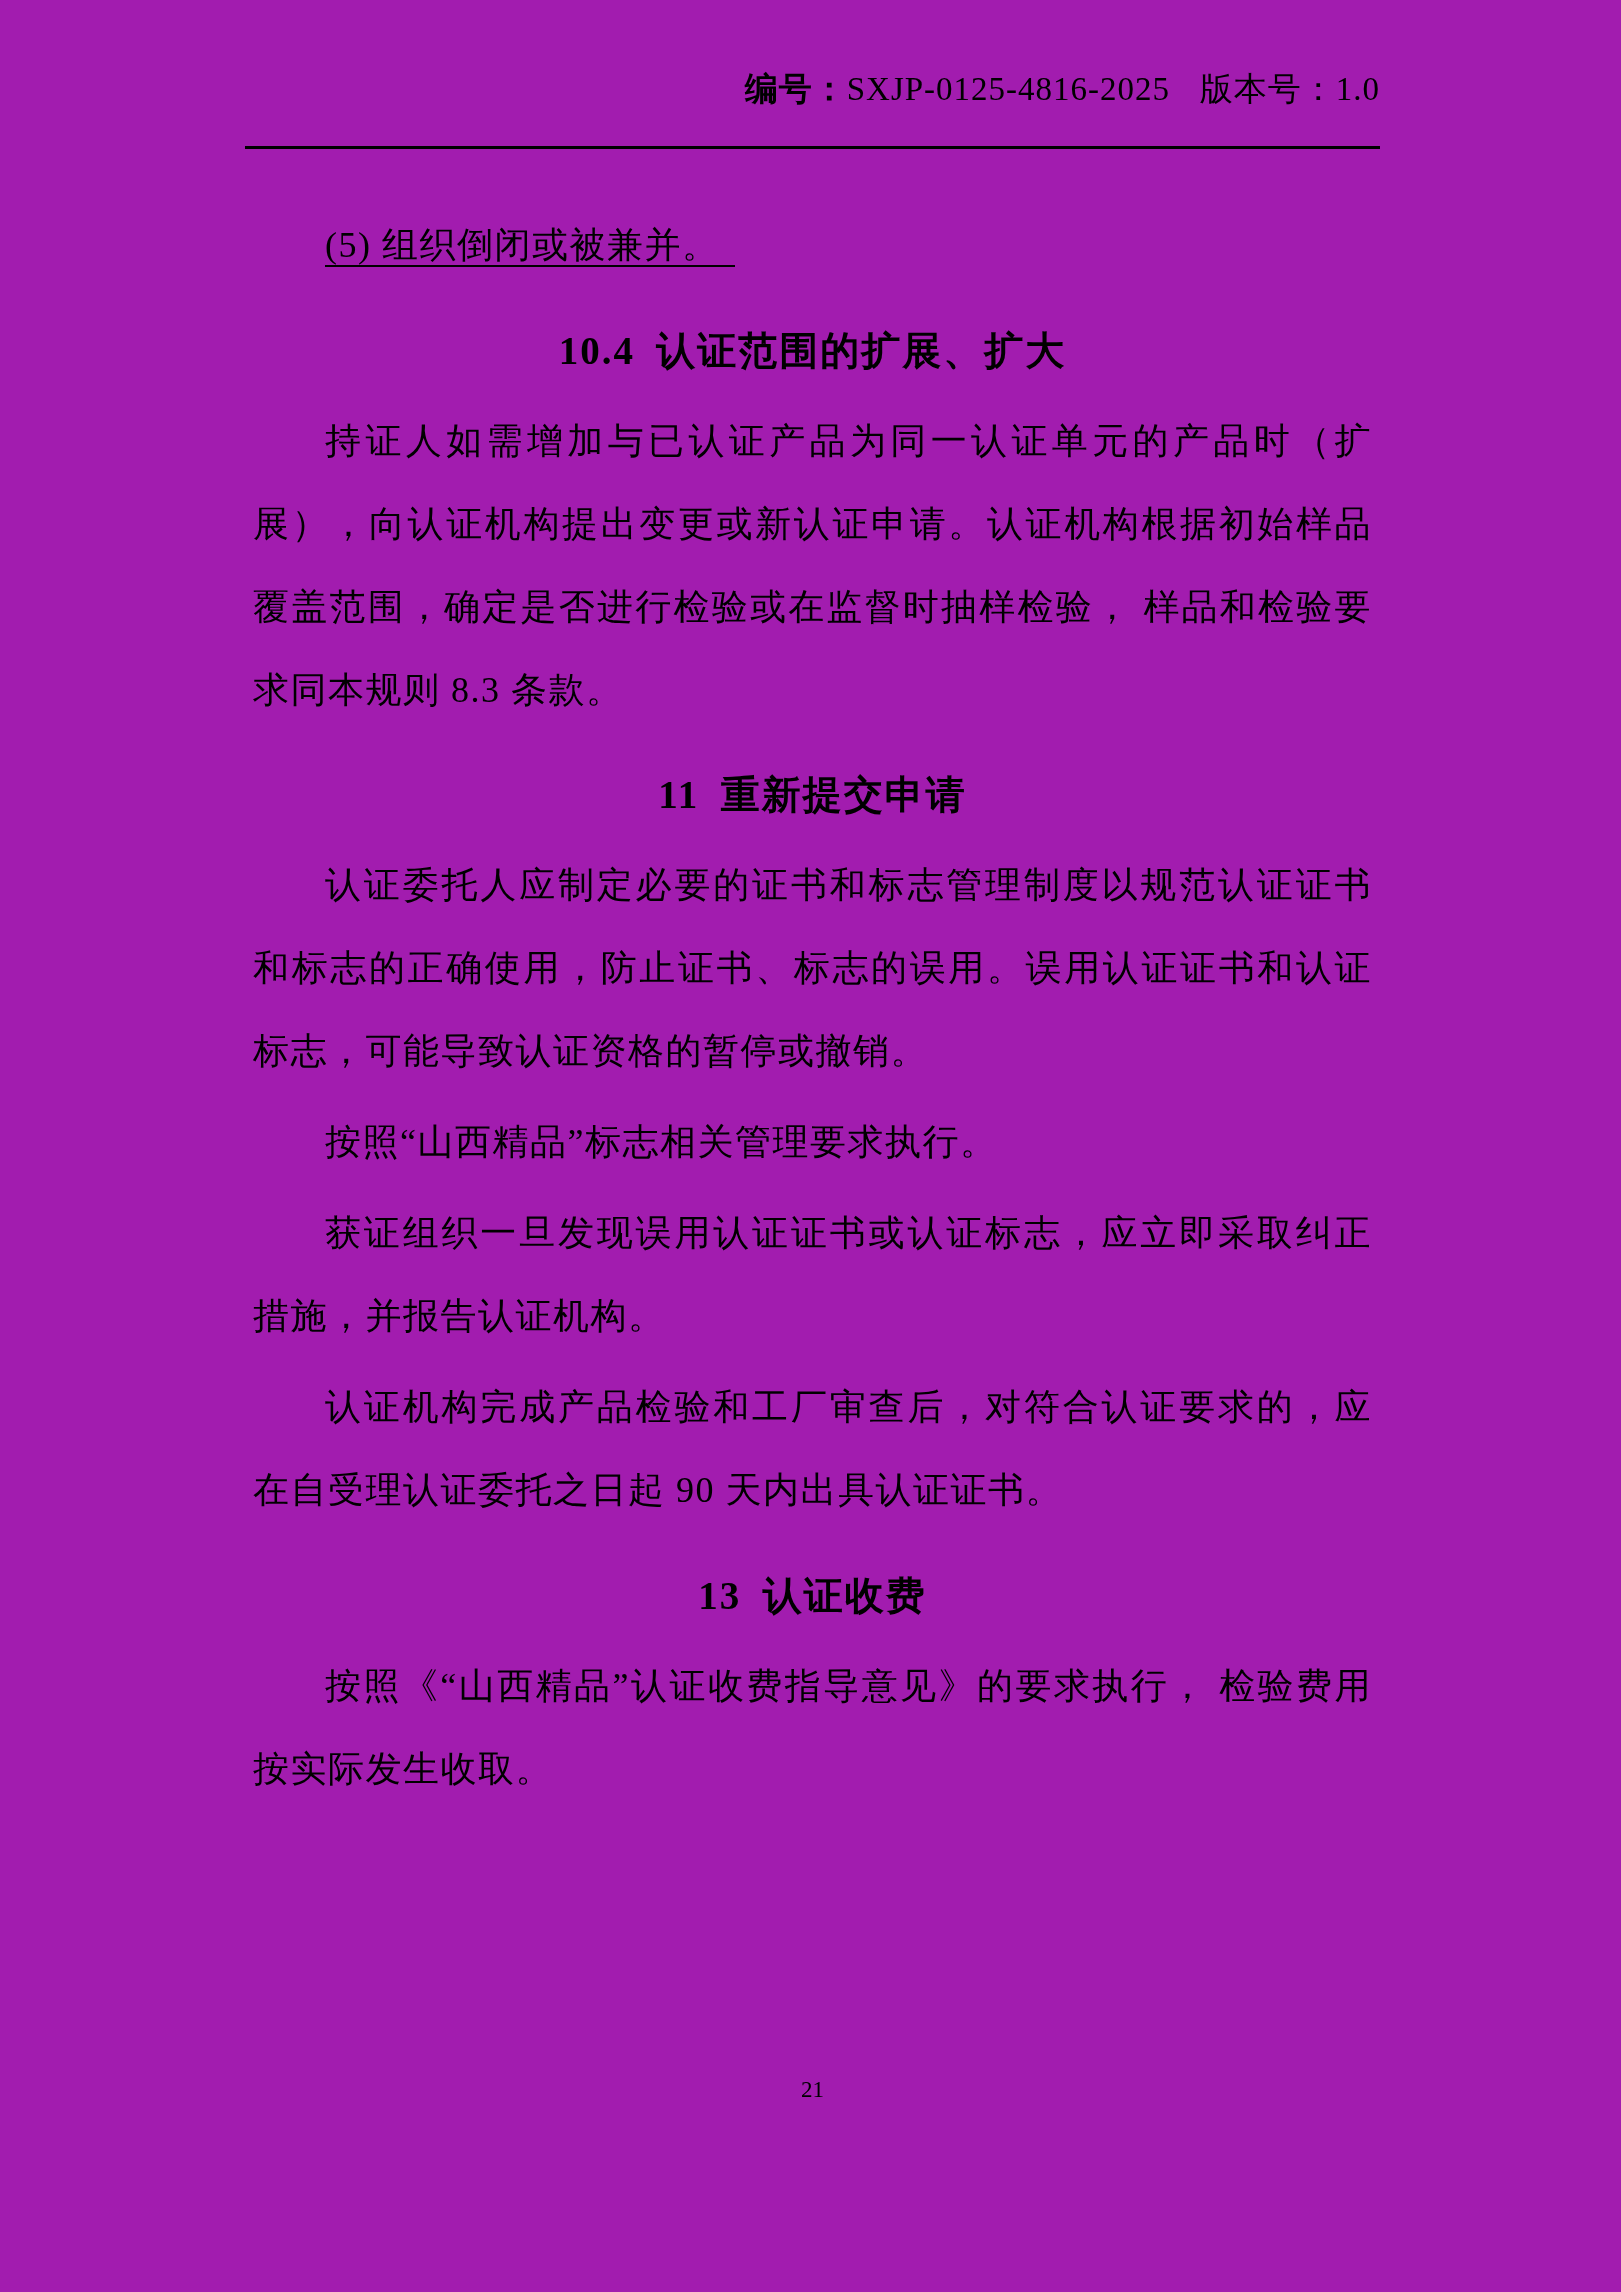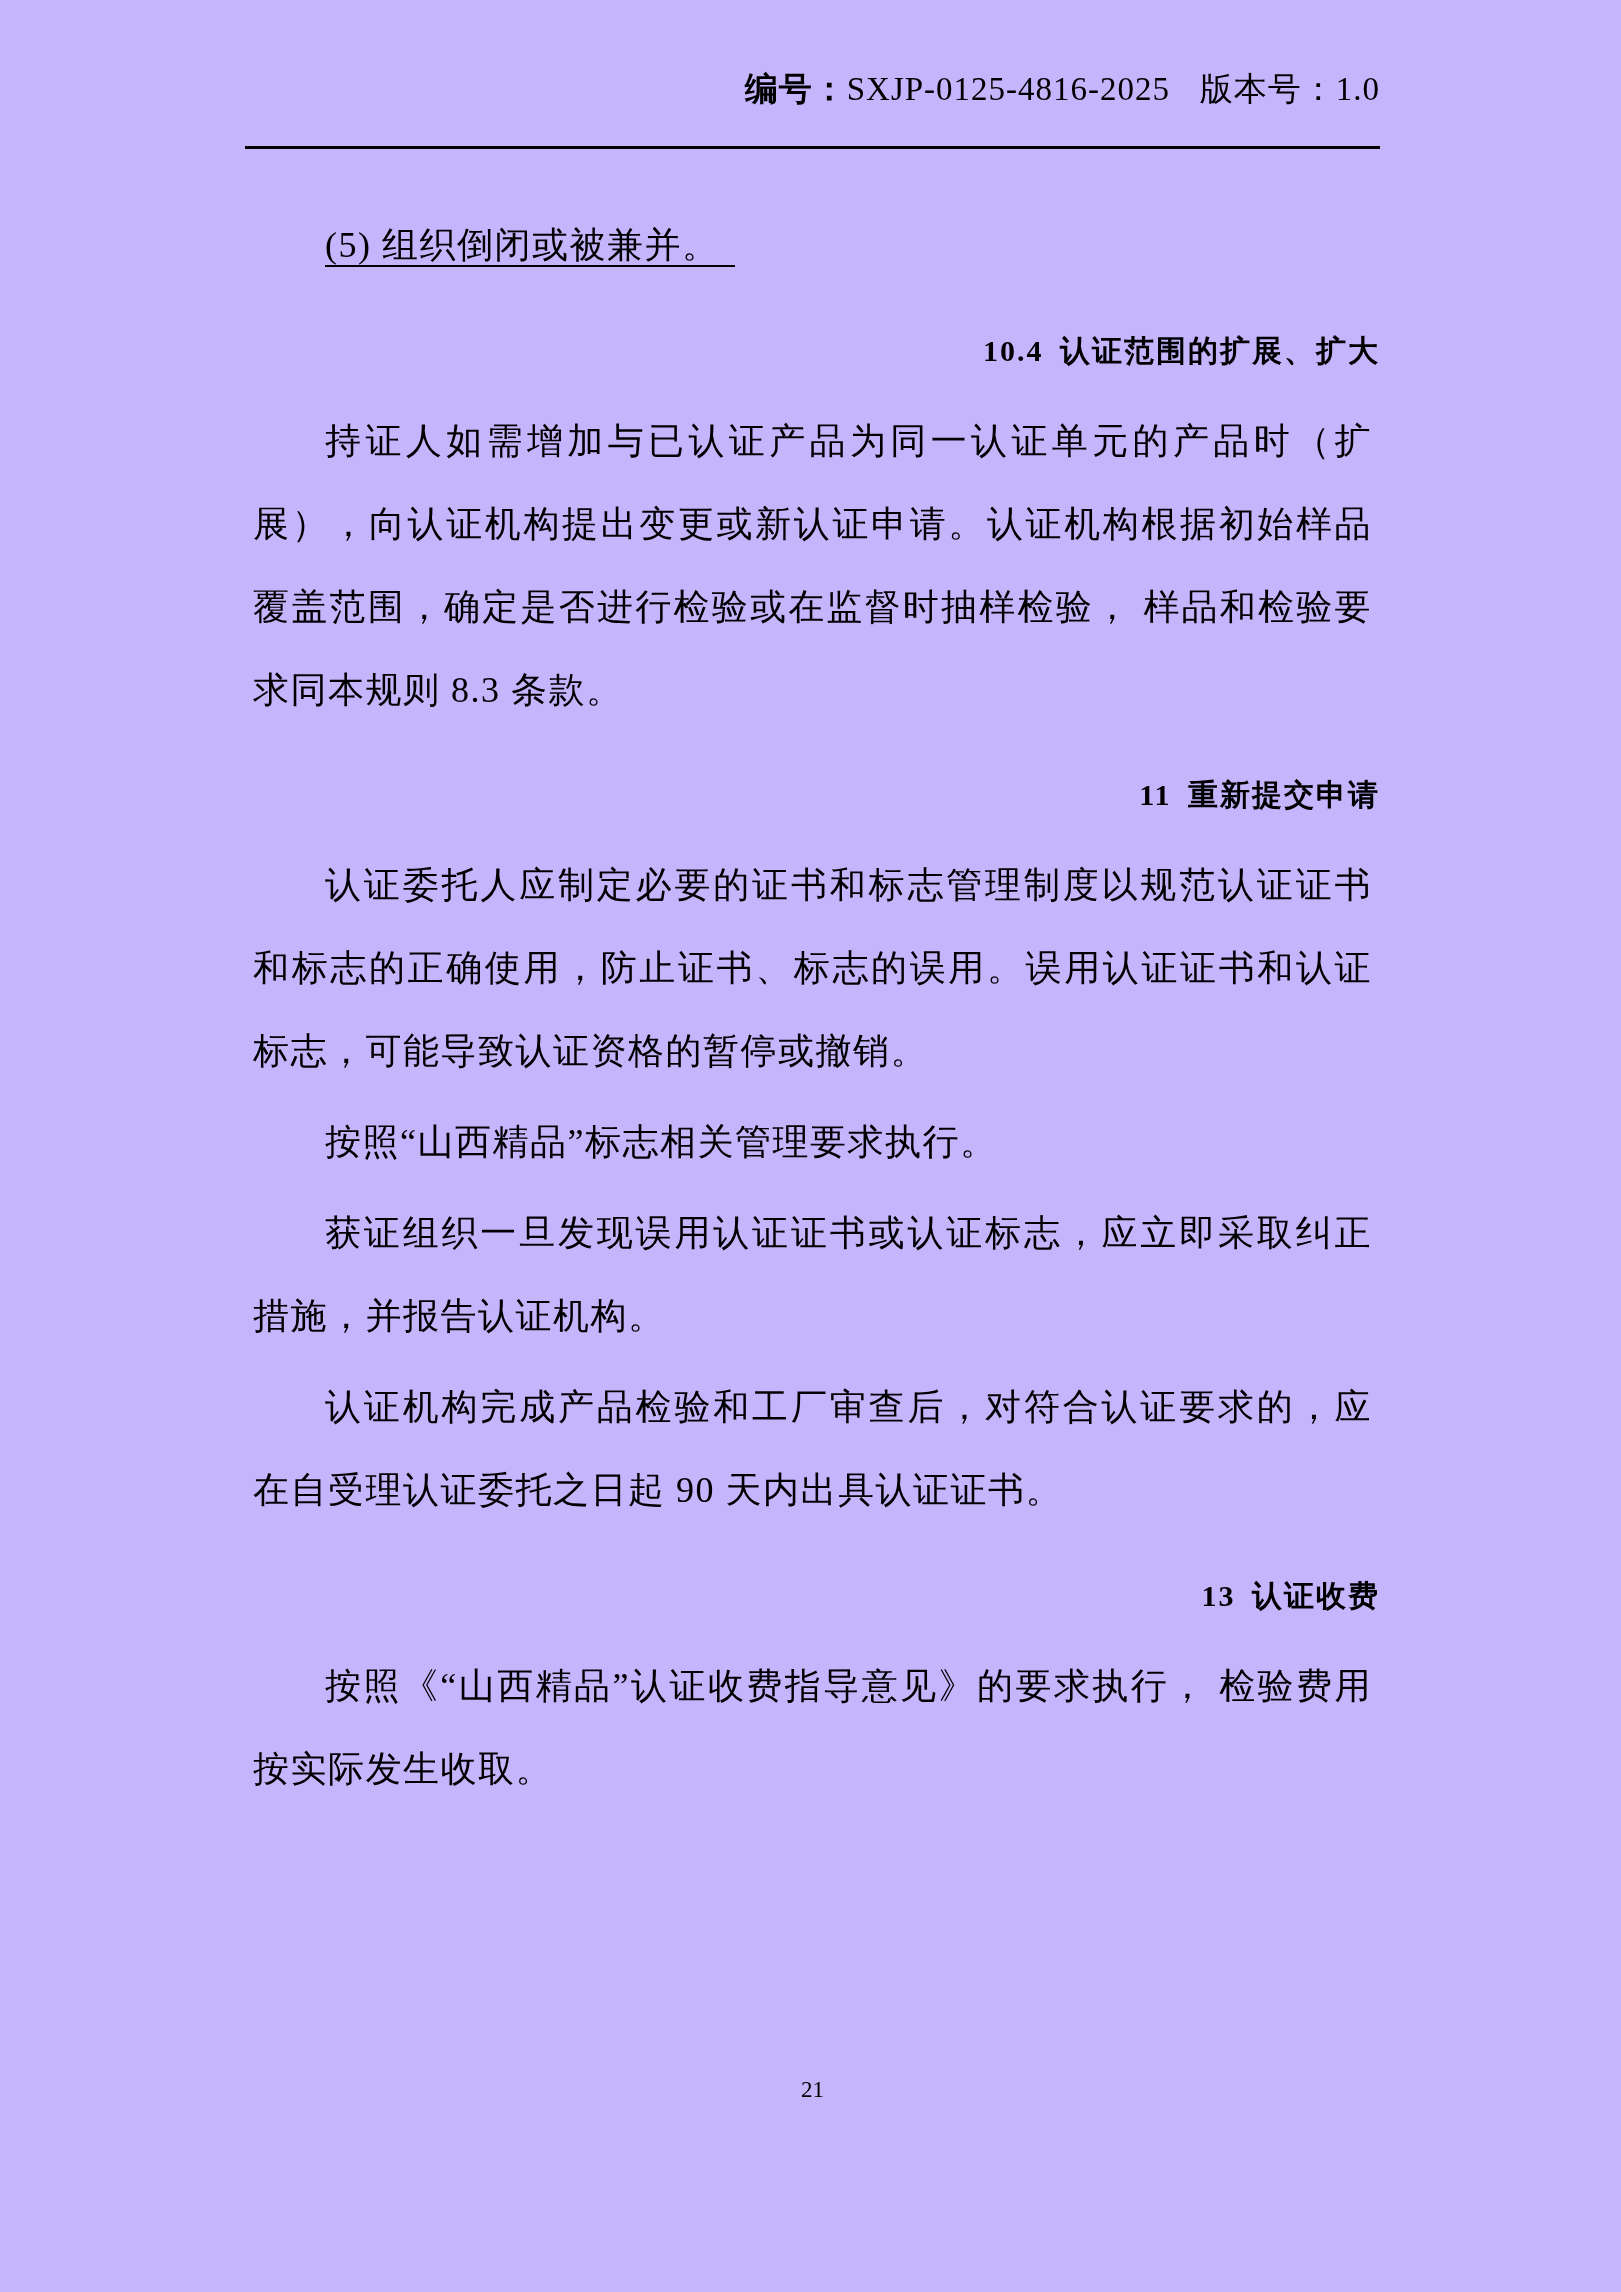--- a/index.html
+++ b/index.html
@@ -5,21 +5,21 @@
   html, body {
     margin: 0;
     padding: 0;
     background: #e8e8e8;
   }
   .page {
     position: relative;
     width: 1621px;
     height: 2293px;
     margin: 0 auto;
-    background: #c4b5fd;
+    background: #a21caf;
     font-family: "Liberation Serif", "DejaVu Serif", serif;
     color: #000000;
     overflow: hidden;
   }
   
   .doc-header {
     position: absolute;
     top: 67px;
     left: 245px;
     width: 1135px;
@@ -51,25 +51,25 @@
   }
   .content p {
     margin: 8px;
     text-indent: 2em;
   }
   .clause-underlined .u {
     border-bottom: 2.9px solid #000000;
     padding-right: 15.7px;
   }
   .sec-heading {
-    font-size: 30px;
+    font-size: 39px;
     font-weight: 700;
     letter-spacing: 2px;
     margin: 21.6px 0 7.8px 0;
-    text-align: right;
+    text-align: center;
     line-height: 83px;
   }
   .sec-heading .num { margin-right: 0.55em; }
   
   .page-footer {
     position: absolute;
     top: 2070px;
     left: 245px;
     width: 1135px;
     text-align: center;

